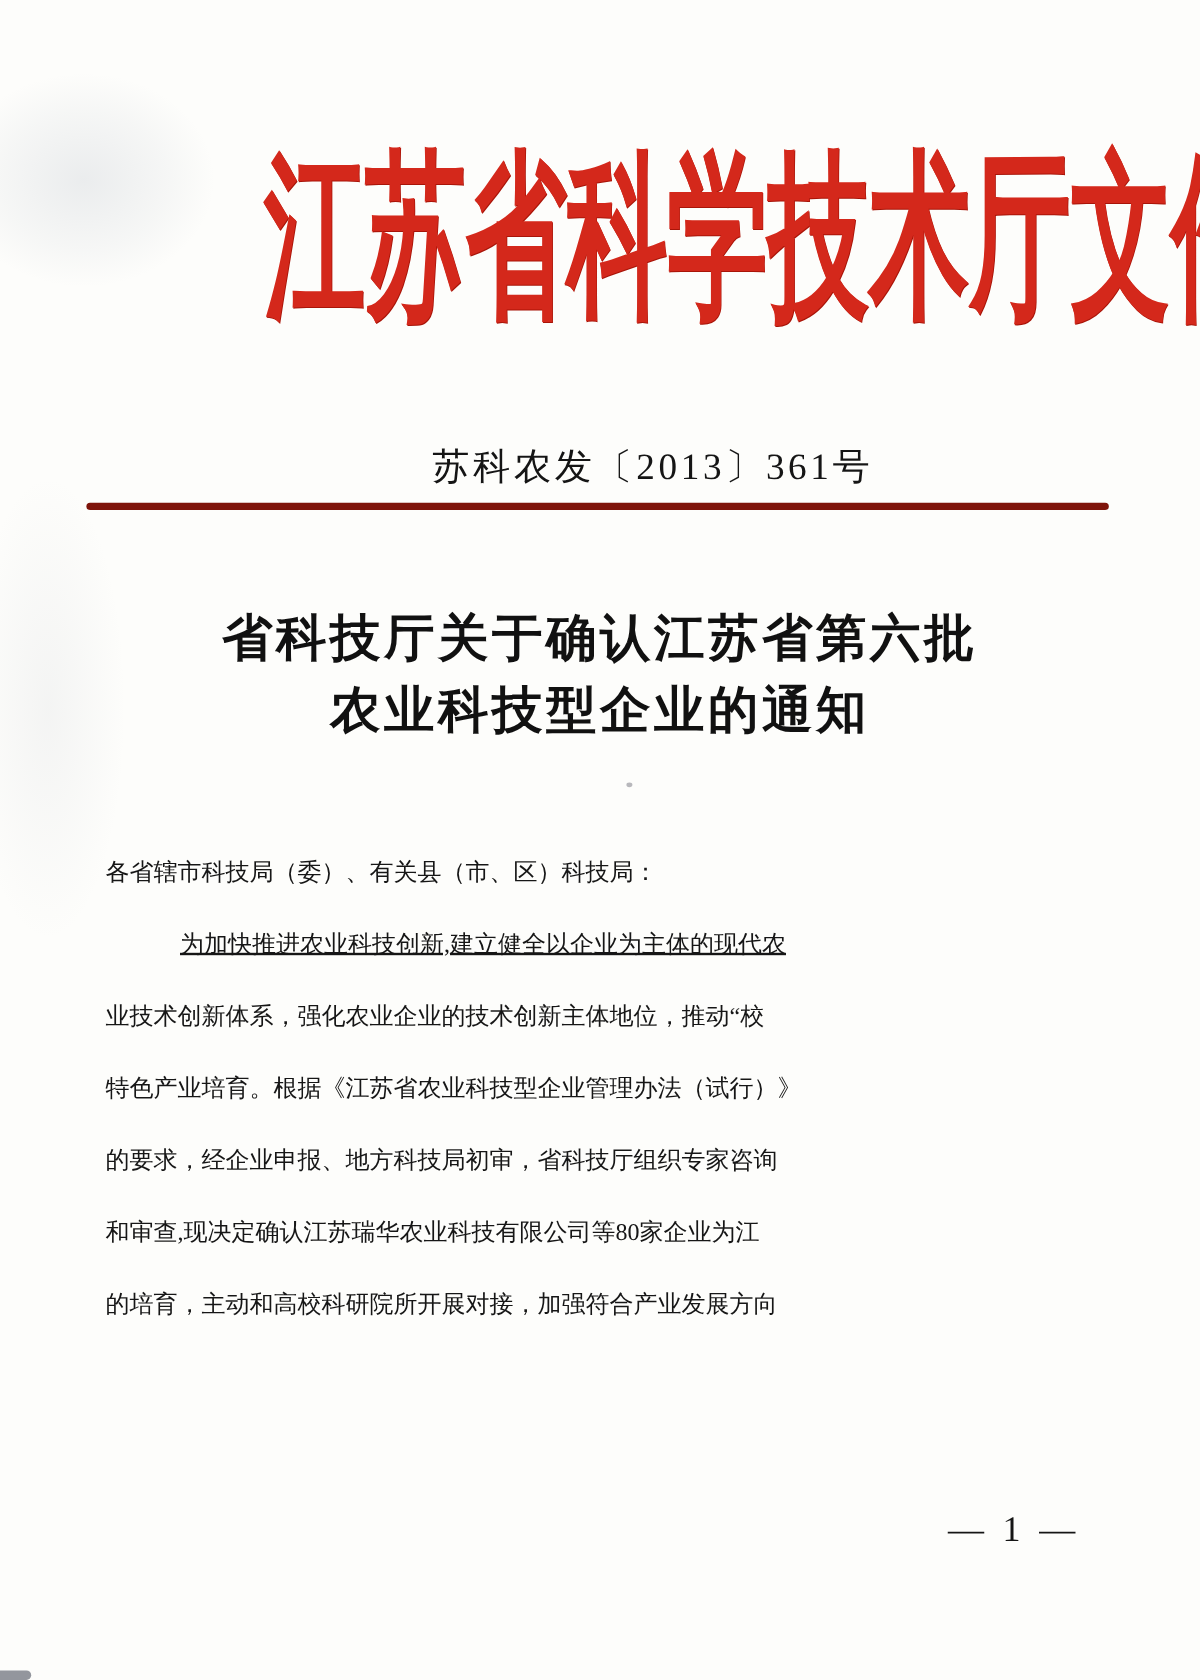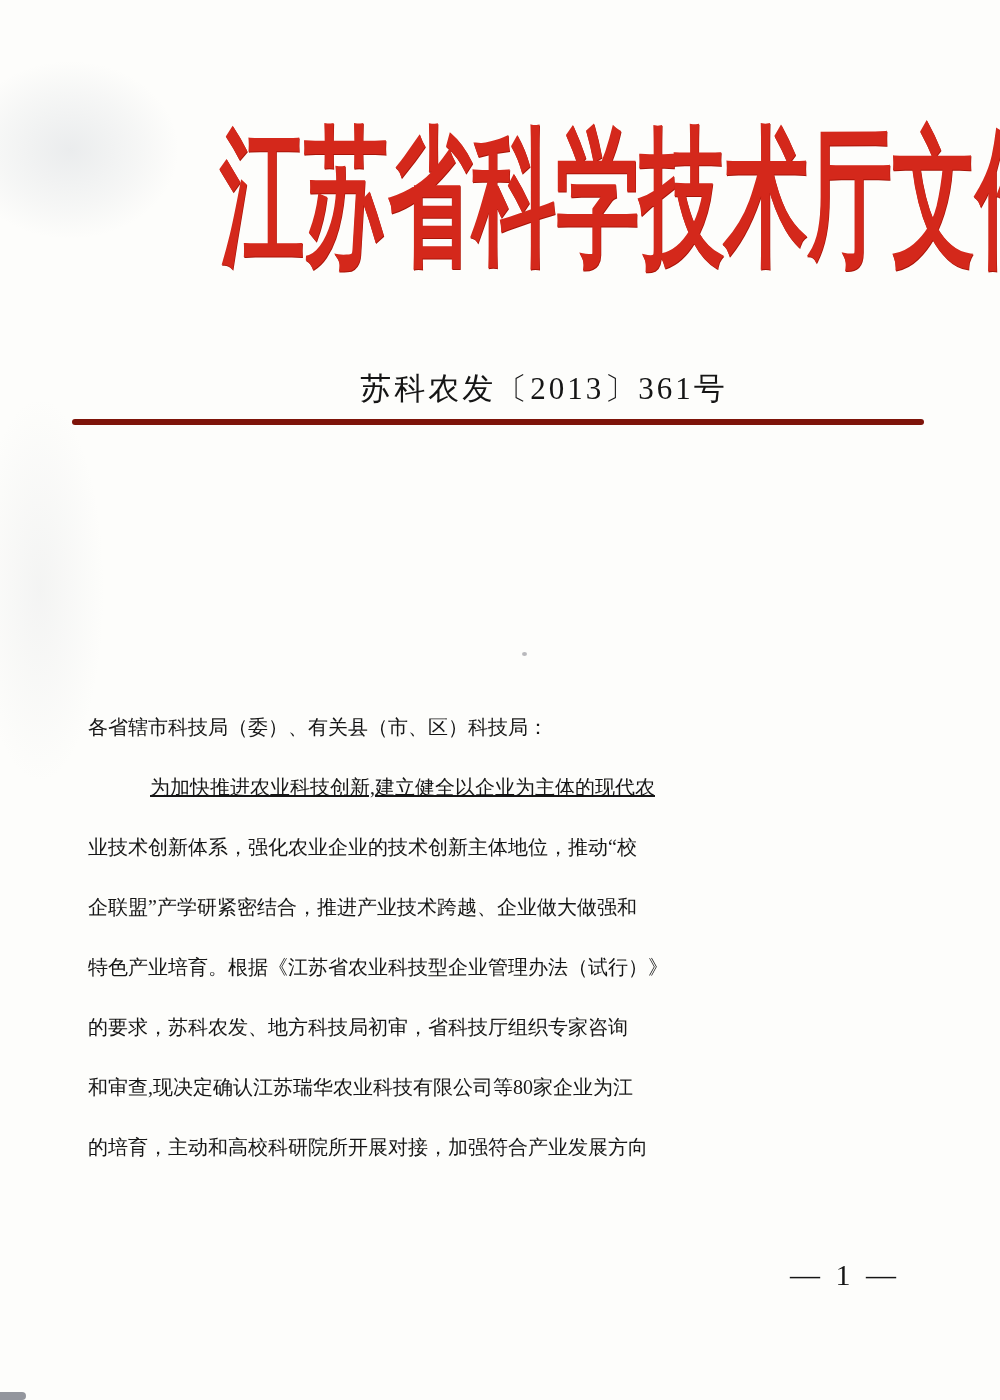--- a/index.html
+++ b/index.html
@@ -137,27 +137,30 @@
   <div class="smudge-midleft"></div>
   <div class="speck-center"></div>
   <div class="speck-bottomleft"></div>
 
   <div class="letterhead">江苏省科学技术厅文件</div>
 
   <div class="doc-number">苏科农发〔2013〕361号</div>
 
   <div class="red-rule"></div>
 
+  <div class="doc-title">
+    <div>省科技厅关于确认江苏省第六批</div>
+    <div>农业科技型企业的通知</div>
+  </div>
 
   <div class="doc-body">
     <div class="line">各省辖市科技局（委）、有关县（市、区）科技局：</div>
     <div class="line indent">为加快推进农业科技创新,建立健全以企业为主体的现代农</div>
     <div class="line">业技术创新体系，强化农业企业的技术创新主体地位，推动“校</div>
-    <div class="line">企联盟”产学研紧密结合，推进产业技术跨越、企业做大做强和</div>
     <div class="line">特色产业培育。根据《江苏省农业科技型企业管理办法（试行）》</div>
-    <div class="line">的要求，苏科农发、地方科技局初审，省科技厅组织专家咨询</div>
+    <div class="line">的要求，经企业申报、地方科技局初审，省科技厅组织专家咨询</div>
     <div class="line">和审查,现决定确认江苏瑞华农业科技有限公司等80家企业为江</div>
     <div class="line">的培育，主动和高校科研院所开展对接，加强符合产业发展方向</div>
   </div>
 
   <div class="page-number">— 1 —</div>
 
 </div>
 
 </body></html>

